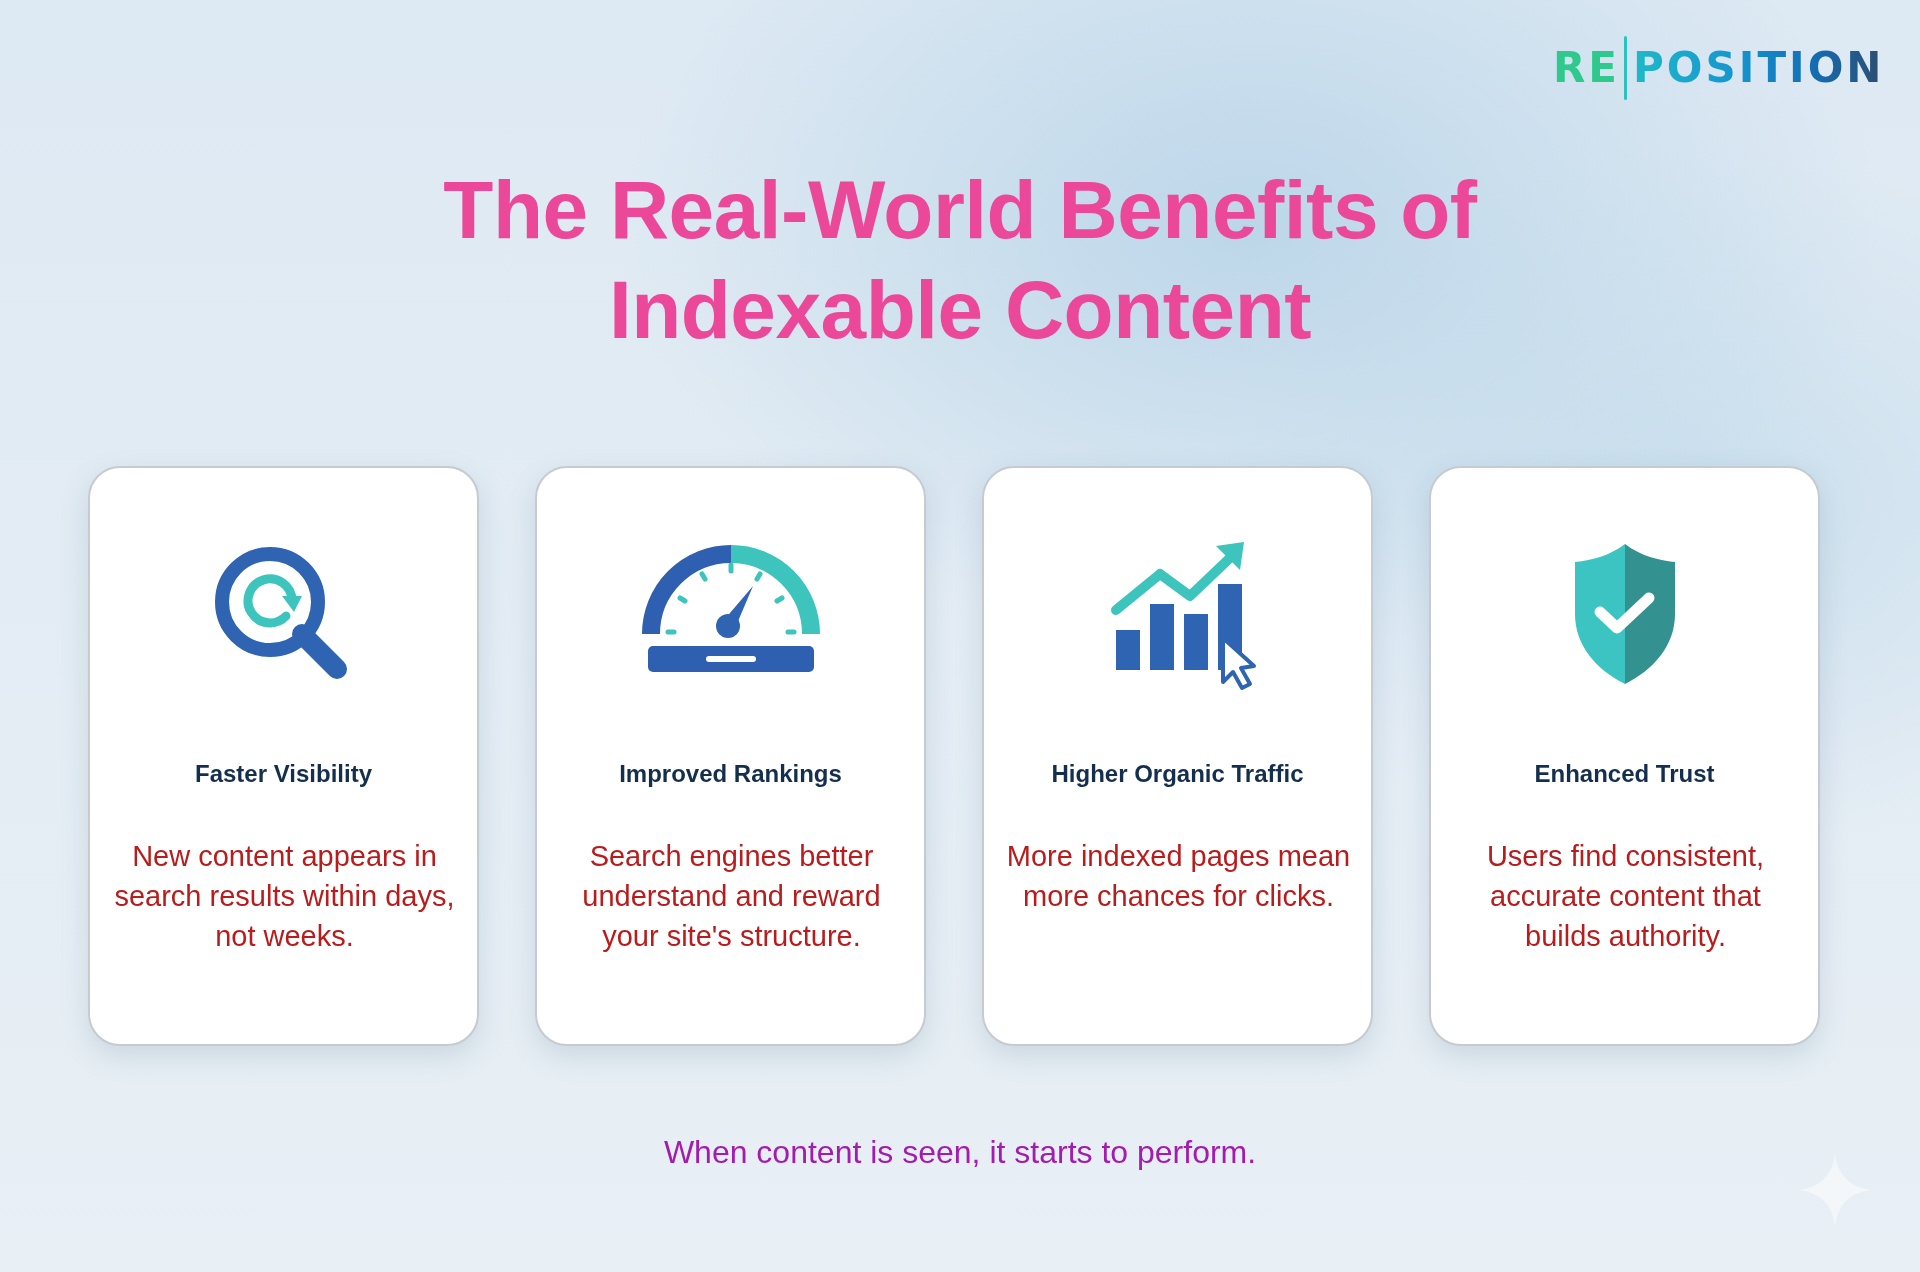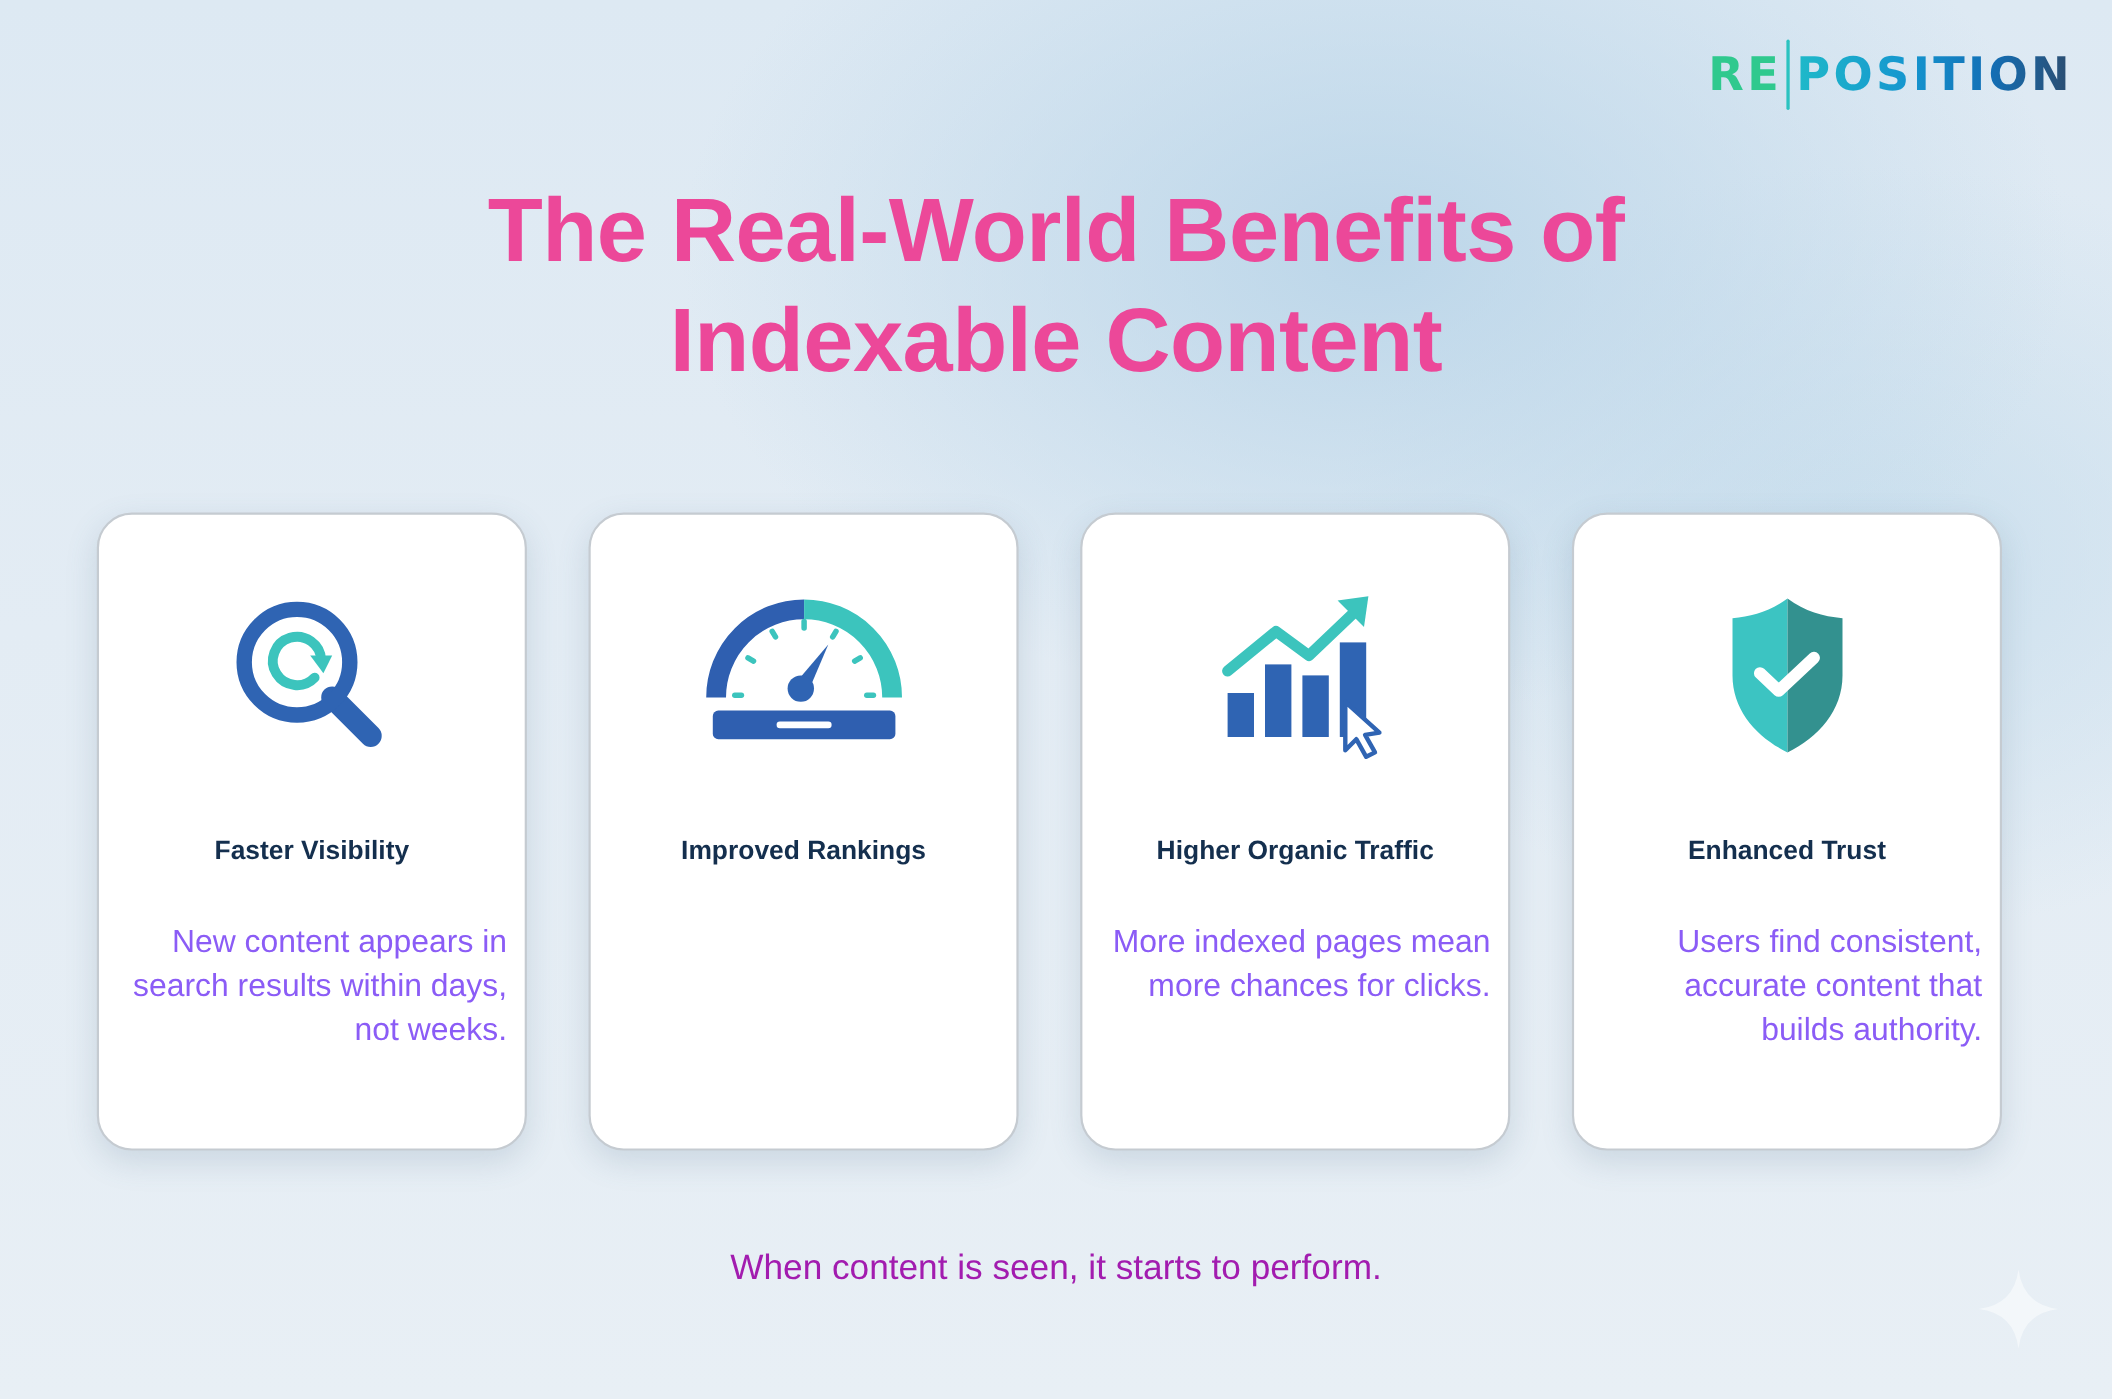--- a/index.html
+++ b/index.html
@@ -35,22 +35,22 @@
       box-shadow: 0 10px 28px rgba(80,110,140,0.18);
       display: flex; flex-direction: column; align-items: center;
       position: relative;
     }
     .card .icon { position: absolute; top: 66px; left: 50%; transform: translateX(-50%); width: 160px; height: 160px; display:flex; align-items:center; justify-content:center; }
     .card .ctitle {
       position: absolute; top: 286px; left: 0; right: 0; text-align: center;
       color: #142f4e; font-weight: bold; font-size: 24px; line-height: 40px;
     }
     .card .cbody {
-      position: absolute; top: 368px; left: 18px; right: 16px; text-align: right;
-      color: #8b5cf6; font-size: 29px; line-height: 40px;
+      position: absolute; top: 368px; left: 18px; right: 16px; text-align: center;
+      color: #b91c1c; font-size: 29px; line-height: 40px;
     }
     .footer {
       position: absolute; top: 1130px; left: 0; width: 1920px; text-align: center;
       color: #a21caf; font-size: 32px; line-height: 44px;
     }
     .sparkle { position: absolute; left: 1795px; top: 1150px; width: 80px; height: 80px; }
   </style>
 </head>
 <body>
 
@@ -94,20 +94,21 @@
           <line x1="146" y1="64" x2="141" y2="67"></line>
           <line x1="152" y1="98" x2="158" y2="98"></line>
         </g>
         <polygon points="88,86 100,92 117,52" fill="#2f64b3"></polygon>
         <circle cx="92" cy="92" r="12" fill="#2f64b3"></circle>
         <rect x="12" y="112" width="166" height="26" rx="5" fill="#2f5fb0"></rect>
         <rect x="70" y="122" width="50" height="6" rx="3" fill="#ffffff"></rect>
       </svg>
     </div>
     <div class="ctitle">Improved Rankings</div>
+    <div class="cbody">Search engines better understand and reward your site's structure.</div>
   </div>
 
   <div class="card">
     <div class="icon">
       <svg width="160" height="160" viewBox="0 0 160 160">
         <rect x="18" y="96" width="24" height="40" fill="#2f64b3"></rect>
         <rect x="52" y="70" width="24" height="66" fill="#2f64b3"></rect>
         <rect x="86" y="80" width="24" height="56" fill="#2f64b3"></rect>
         <rect x="120" y="50" width="24" height="86" fill="#2f64b3"></rect>
         <polyline points="18,76 62,40 92,62 134,22" fill="none" stroke="#3cc4bd" stroke-width="10" stroke-linecap="round" stroke-linejoin="round"></polyline>

